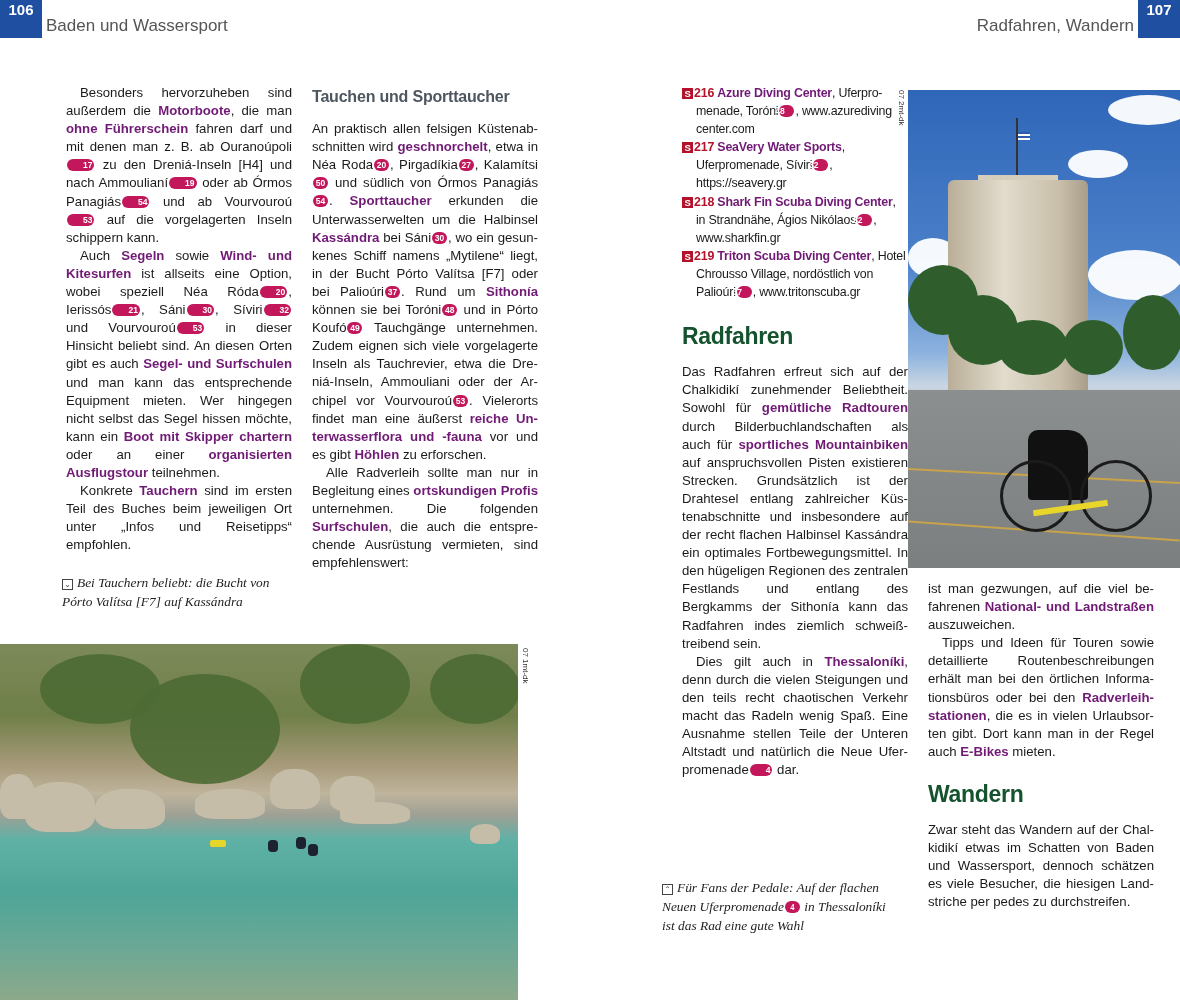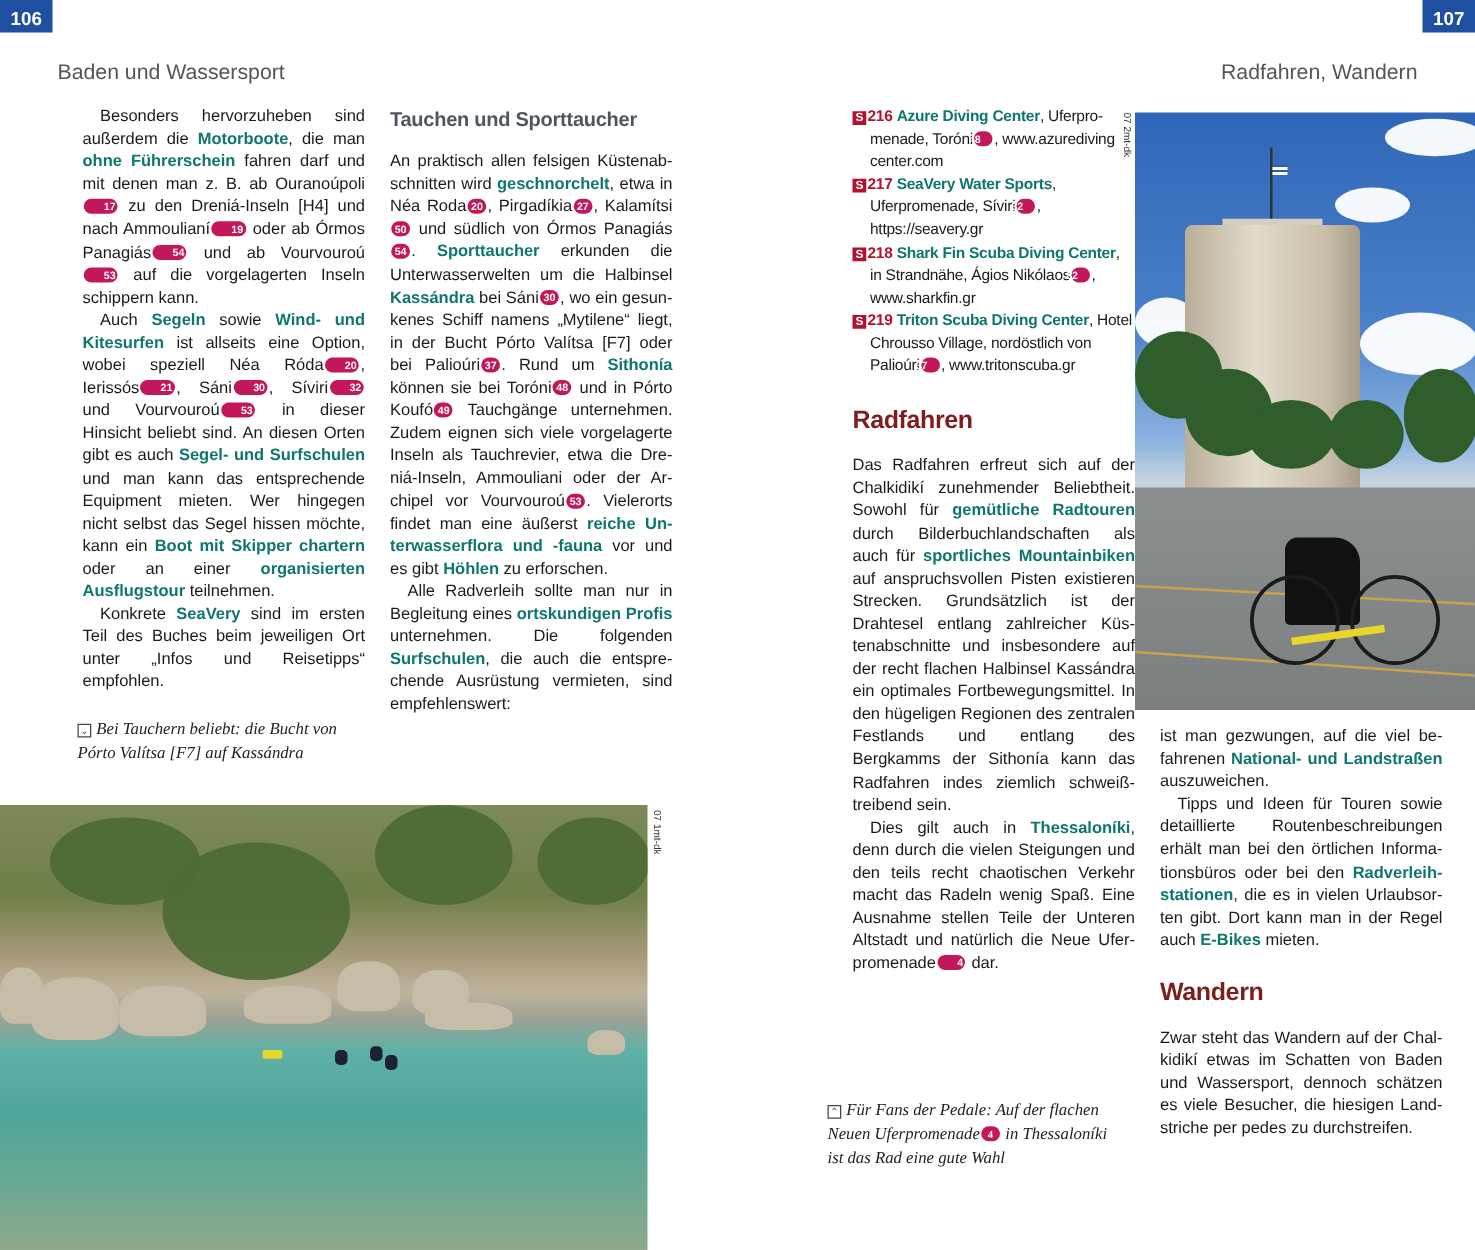--- a/index.html
+++ b/index.html
@@ -1,37 +1,37 @@
 <!DOCTYPE html>
 <html><head>
 <meta charset="utf-8">
 <style>
   * { box-sizing: border-box; margin: 0; padding: 0; }
   html, body { width: 1180px; height: 1000px; background: #ffffff; overflow: hidden; }
   body { position: relative; font-family: "Liberation Sans", "DejaVu Sans", sans-serif; color: #1a1a1a; }
 
-  .page-num { position: absolute; top: 0; width: 42px; height: 26px; background: #1f4fa0; color: #fff;
+  .page-num { position: absolute; top: 0; width: 42px; height: 38px; background: #1f4fa0; color: #fff;
     font-family: "Liberation Sans", sans-serif; font-weight: bold; font-size: 15px;
-    display: flex; align-items: flex-end; justify-content: center; padding-bottom: 2px; }
+    display: flex; align-items: flex-end; justify-content: center; padding-bottom: 20px; }
   .page-num.left { left: 0; width: 42px; }
   .page-num.right { right: 0; width: 42px; }
-  .running-head { position: absolute; top: 16px; font-size: 17px; color: #555; font-family: "Liberation Sans", sans-serif; margin-top: 32px; }
+  .running-head { position: absolute; top: 16px; font-size: 17px; color: #555; font-family: "Liberation Sans", sans-serif; }
   .running-head.left { left: 46px; }
   .running-head.right { right: 46px; }
 
   .col { position: absolute; font-size: 13.2px; line-height: 18.1px; text-align: justify; hyphens: manual; margin-left: 20px; }
   .col p { text-indent: 14px; }
   .col p.noind { text-indent: 0; }
-  b { font-weight: bold; color: #0f766e; }
+  b { font-weight: bold; color: #701a75; }
 
   .marker { display: inline-block; min-width: 15px; height: 12px; border-radius: 6px; background: #c2185b; color: #fff;
     font-size: 8.5px; font-weight: bold; line-height: 12px; text-align: center; vertical-align: 1px; padding: 0 2px; margin: 0 1px; }
 
   .section-h3 { font-size: 16px; font-weight: bold; color: #4e5660; margin: 4px 0 14px 0; letter-spacing: -0.2px; font-family: "Liberation Sans", sans-serif; }
-  .section-h2 { font-size: 20px; font-weight: bold; color: #7f1d1d; margin: 0 0 18px 0; letter-spacing: -0.3px; font-family: "Liberation Sans", sans-serif; }
+  .section-h2 { font-size: 23px; font-weight: bold; color: #14532d; margin: 0 0 18px 0; letter-spacing: -0.3px; font-family: "Liberation Sans", sans-serif; }
 
   .listing { font-size: 12.4px; line-height: 18.1px; text-align: left; padding-left: 14px; text-indent: -14px; letter-spacing: -0.2px; }
   .s-icon { display: inline-block; width: 11px; height: 11px; background: #b3122a; color: #fff; font-size: 9.5px; font-weight: bold;
     line-height: 11px; text-align: center; text-indent: 0; vertical-align: 0px; margin-right: 1px; }
   .s-num { color: #b3122a; font-weight: bold; }
 
   .caption { position: absolute; font-family: "Liberation Serif", "DejaVu Serif", serif; font-style: italic; font-size: 13.4px; line-height: 19px; color: #222; }
   .cap-icon { display: inline-block; width: 11px; height: 11px; border: 1px solid #444; font-style: normal; font-size: 8px; line-height: 9px;
     text-align: center; vertical-align: 0px; margin-right: 4px; color: #444; }
 
@@ -70,21 +70,21 @@
 <div class="page-num right">107</div>
 
 <div class="col" style="left:46px; top:84px; width:226px;">
   <p>
     <span>Besonders hervorzuheben sind außerdem die </span><b>Motorboote</b><span>, die man </span><b>ohne Führerschein</b><span> fahren darf und mit denen man z. B. ab Ouranoúpo­li</span><span class="marker">17</span><span> zu den Dreniá-Inseln [H4] und nach Ammoulianí</span><span class="marker">19</span><span> oder ab Órmos Panagiás</span><span class="marker">54</span><span> und ab Vourvouroú</span><span class="marker">53</span><span> auf die vorgelagerten Inseln schip­pern kann.</span>
   </p>
   <p>
     <span>Auch </span><b>Segeln</b><span> sowie </span><b>Wind- und Kite­surfen</b><span> ist allseits eine Option, wobei speziell Néa Róda</span><span class="marker">20</span><span>, Ierissós</span><span class="marker">21</span><span>, Sáni</span><span class="marker">30</span><span>, Síviri</span><span class="marker">32</span><span> und Vourvouroú</span><span class="marker">53</span><span> in dieser Hinsicht beliebt sind. An die­sen Orten gibt es auch </span><b>Segel- und Surfschulen</b><span> und man kann das ent­sprechende Equipment mieten. Wer hingegen nicht selbst das Segel his­sen möchte, kann ein </span><b>Boot mit Skip­per chartern</b><span> oder an einer </span><b>organisier­ten Ausflugstour</b><span> teilnehmen.</span>
   </p>
   <p>
-    <span>Konkrete </span><b>SeaVery</b><span> sind im ers­ten Teil des Buches beim jeweili­gen Ort unter „Infos und Reisetipps“ empfohlen.</span>
+    <span>Konkrete </span><b>Tauchern</b><span> sind im ers­ten Teil des Buches beim jeweili­gen Ort unter „Infos und Reisetipps“ empfohlen.</span>
   </p>
 </div>
 
 <div class="caption" style="left:46px; top:573px; width:226px;margin-left:16px;">
   <span class="cap-icon">⌄</span><span>Bei Tauchern beliebt: die Bucht von Pórto Valítsa [F7] auf Kassándra</span>
 </div>
 
 <div class="col" style="left:292px; top:84px; width:226px;">
   <div class="section-h3">Tauchen und Sporttaucher</div>
   <p class="noind">

